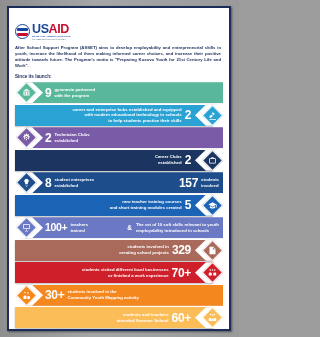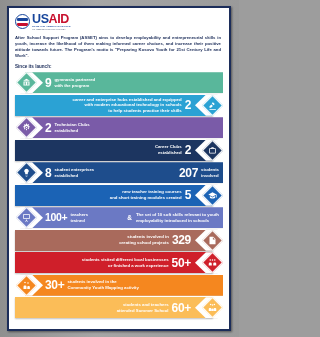--- a/index.html
+++ b/index.html
@@ -20,21 +20,21 @@
     width: 100%; height: 100%;
     background: #ffffff;
     border: 2px solid #1c2d5a;
     box-shadow: 1px 1px 2px rgba(0,0,0,.45);
     overflow: hidden;
     display: flex;
     flex-direction: column;
   }
 
   
-  .header { padding: 5px 6px 0 6px; }
+  .header { padding: 15px 6px 0 6px; }
   .logo-row { display: flex; align-items: center; gap: 2px; height: 17px; }
   .logo-seal {
     width: 15px; height: 15px; border-radius: 50%;
     background: #ffffff;
     border: 1.4px solid #17459b;
     position: relative; flex: 0 0 auto;
     overflow: hidden;
   }
   .logo-seal::before {
     content:""; position:absolute; left:1px; right:1px; top:3px; height:3.4px;
@@ -266,21 +266,21 @@
             <div class="content">
               <div class="pair">
                 <div class="num">8</div>
                 <div class="lbl">
                   <div>student enterprises</div>
                   <div>established</div>
                 </div>
               </div>
               <div class="spacer"></div>
               <div class="pair">
-                <div class="num">207</div>
+                <div class="num">157</div>
                 <div class="lbl">
                   <div>students</div>
                   <div>involved</div>
                 </div>
               </div>
             </div>
             <div class="marker">
               <div class="arrow-shape"></div>
               <div class="icon-diamond" style="background: rgb(30, 77, 140);">
                 <svg width="9" height="9" viewBox="0 0 24 24" fill="#fff">
@@ -366,21 +366,21 @@
         </div>
         <div class="row right">
           <div class="bar">
             <div class="bar-fill" style="background: rgb(207, 31, 42);"></div>
             <div class="content">
               <div class="pair">
                 <div class="lbl">
                   <div>students visited different local businesses</div>
                   <div>or finished a work experience</div>
                 </div>
-                <div class="num">50+</div>
+                <div class="num">70+</div>
               </div>
             </div>
             <div class="marker">
               <div class="arrow-shape"></div>
               <div class="icon-diamond" style="background: rgb(207, 31, 42);">
                 <svg width="9" height="9" viewBox="0 0 24 24" fill="#fff">
                   <path d="M6 7a2 2 0 110-4 2 2 0 010 4zm6 0a2 2 0 110-4 2 2 0 010 4zm6 0a2 2 0 110-4 2 2 0 010 4zM2 20v-5a3 3 0 013-3h2a3 3 0 013 3v5H2zm12 0v-5a3 3 0 013-3h2a3 3 0 013 3v5h-8z"></path>
                 </svg>
               </div>
             </div>

